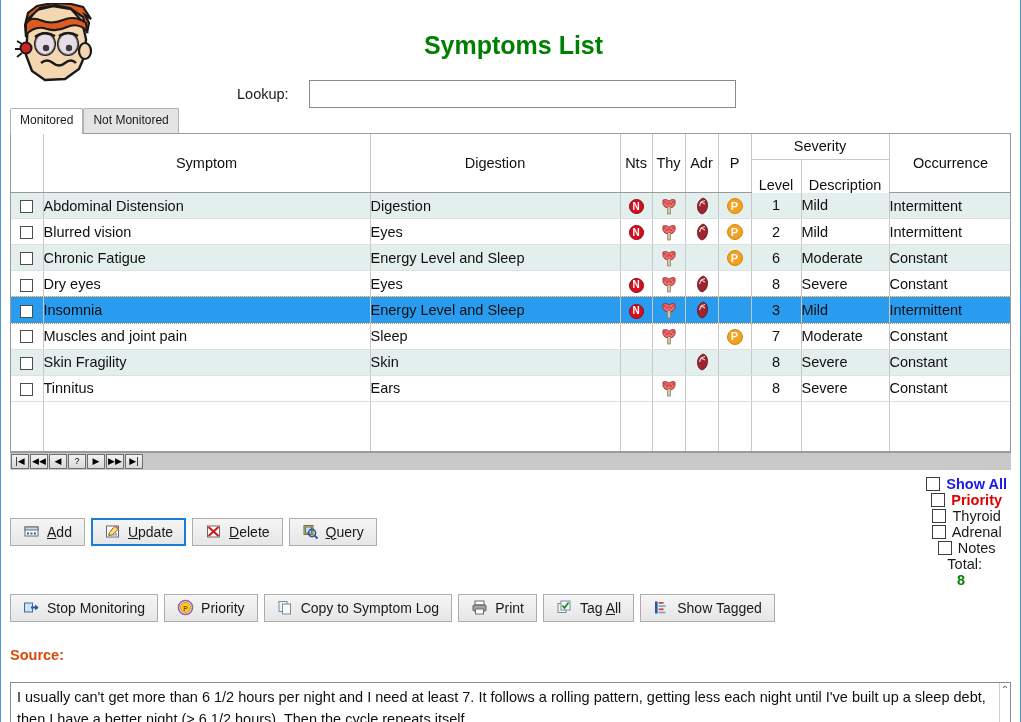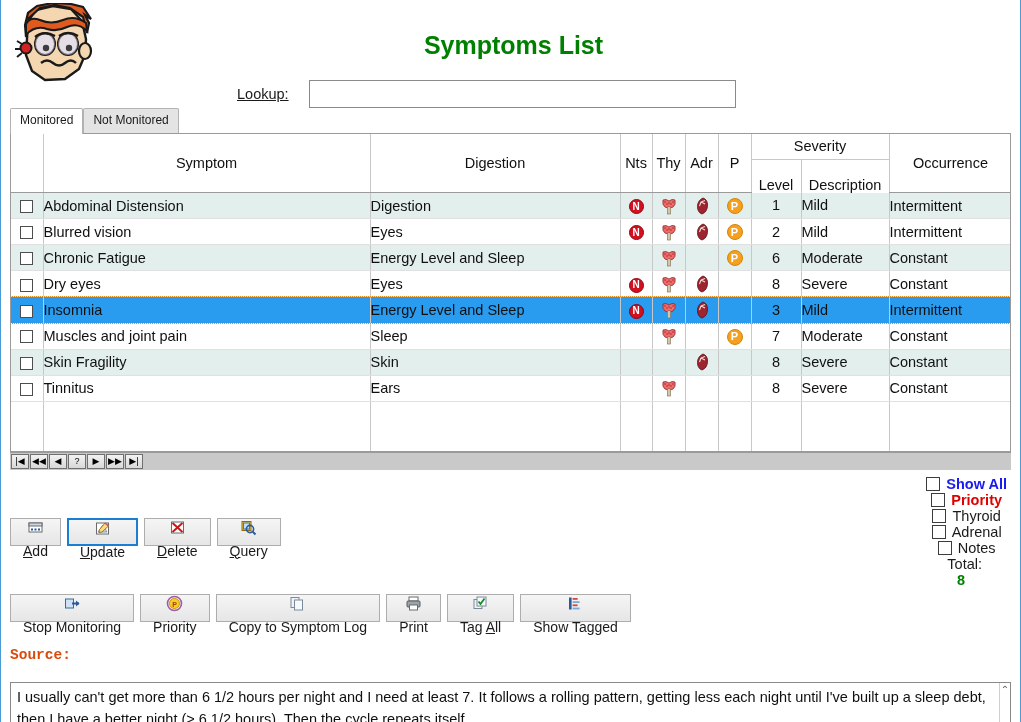--- a/index.html
+++ b/index.html
@@ -53,21 +53,21 @@
 
   .face { position: absolute; left: 12px; top: 27px; width: 88px; height: 82px; }
 
   .page-title {
     position: absolute; left: 0; right: 0; top: 55px;
     text-align: center; color: #008000;
     font-size: 25px; font-weight: bold;
     padding-left: 6px;
   }
   .lookup-row { position: absolute; left: 236px; top: 104px; display:flex; align-items:center; }
-  .lookup-label { font-size: 14.5px; color: #1a1a1a; margin-right: 20px; text-decoration: underline; }
+  .lookup-label { font-size: 14.5px; color: #1a1a1a; margin-right: 20px; }
   .lookup-input {
     width: 427px; height: 28px;
     border: 1px solid #8a8a8a; background: #fff;
     font-size: 14px; padding: 0 4px;
     font-family: "Liberation Sans", sans-serif;
   }
 
   
   .tabs { position: relative; height: 25px; margin-left: 9px; display:flex; align-items:flex-end; flex:0 0 auto; }
   .tab {
@@ -140,39 +140,38 @@
   }
 
   
   .actions { margin: 6px 9px 0 9px; display:flex; align-items:center; flex:0 0 auto;}
   .btn {
     border: 1px solid #adadad;
     background: linear-gradient(to bottom,#f5f5f5,#e6e6e6);
     height: 28px; display: inline-flex; align-items: center; gap: 7px;
     padding: 0 12px; font-size: 14px; color: #1a1a1a; margin-right: 6px;
     font-family:"Liberation Sans",sans-serif;
-    flex-direction:column;
   }
   .btn.focused { border: 2px solid #1a7fd4; padding: 0 11px; }
   .btn u { text-decoration: underline; }
   .checks { margin-left: auto; display:flex; align-items:center; gap: 0; padding-right: 4px; flex-direction: column;}
   .chkitem { display:flex; align-items:center; gap:6px; margin-left: 18px; font-size: 14.5px; }
   .chkbox {
     width: 14px; height: 14px; border: 1px solid #3c3c3c; background: #fff; display:inline-block;
   }
   .lbl-showall { color: #1a1af0; font-weight: bold; }
   .lbl-priority { color: #e00000; font-weight: bold; }
   .lbl-plain { color: #1a1a1a; }
   .total-lbl { margin-left: 14px; font-size: 14.5px; color: #1a1a1a; }
   .total-val { margin-left: 7px; font-size: 14.5px; color: #008000; font-weight: bold; }
 
   .actions2 { margin: 6px 9px 0 9px; display:flex; align-items:center; flex:0 0 auto;}
 
   
-  .source-row { margin: 25px 9px 0 9px; display:flex; align-items:center; flex:0 0 auto;font-family:Liberation Mono, monospace;}
+  .source-row { margin: 25px 9px 0 9px; display:flex; align-items:center; flex:0 0 auto;}
   .source-lbl { color:#d94a0c; font-weight: bold; font-size: 14.5px; margin-right: 14px;}
   .source-link { color:#1a28d8; font-size: 14.5px; text-decoration: underline; }
 
   
   .notes {
     margin: 19px 9px 0 9px; height: 54px;
     border: 1px solid #8a8a8a; background: #fff;
     display:flex; flex: 0 0 auto;
   }
   .notes-text { flex:1 1 auto; font-size: 14.5px; color:#101010; padding: 3px 6px; line-height: 22px; }

